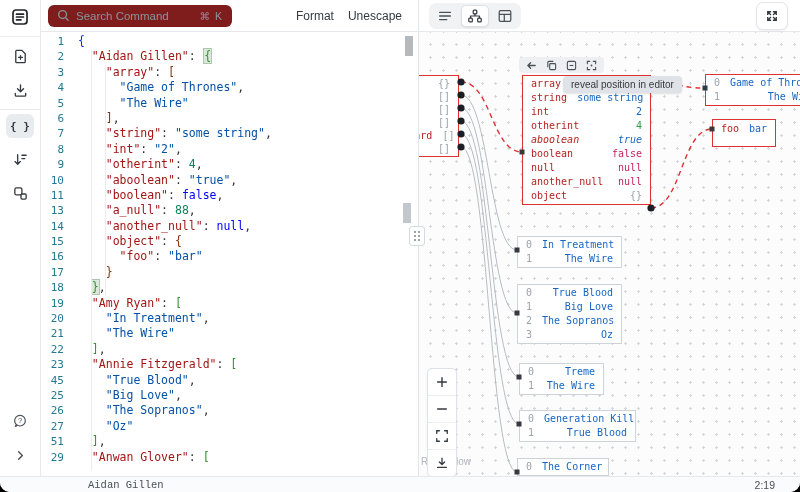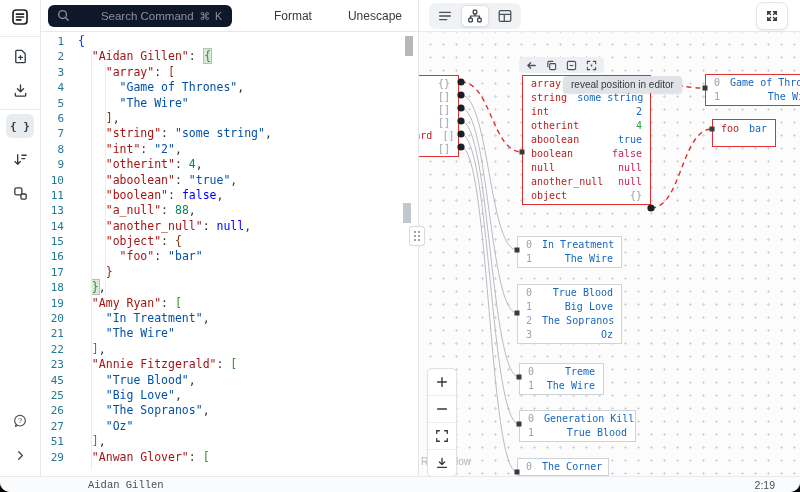--- a/index.html
+++ b/index.html
@@ -11,25 +11,25 @@
            border-right:1px solid #e6e8eb;z-index:5;}
   .sb-icon{width:40px;height:34px;display:flex;align-items:center;justify-content:center;cursor:pointer;}
   .sb-sep{height:1px;background:#e9ecef;margin:2px 0;}
   .sb-active{background:#e9ecef;border-radius:6px;width:28px;height:24px;margin:4px auto;
              display:flex;align-items:center;justify-content:center;}
   .braces-txt{font-family:"DejaVu Sans Mono",monospace;font-size:11px;font-weight:bold;color:#343a40;}
   .sb-bottom{position:absolute;bottom:4px;left:0;width:40px;}
   
   .editor-pane{position:absolute;left:40px;top:0;width:378px;height:476px;background:#fff;}
   .topbar{height:32px;border-bottom:1px solid #e6e8eb;display:flex;align-items:center;box-sizing:border-box;}
-  .searchbox{display:flex;align-items:center;gap:6px;background:#0f172a;border-radius:6px;
-             height:22px;width:184px;margin-left:8px;padding:0 9px;box-sizing:border-box;cursor:text;text-align:right;}
+  .searchbox{display:flex;align-items:center;gap:6px;background:#7f1d1d;border-radius:6px;
+             height:22px;width:184px;margin-left:8px;padding:0 9px;box-sizing:border-box;cursor:text;}
   .searchbox .ph{font-size:11.5px;color:#8a929c;flex:1;}
   .searchbox .kbd{font-size:10.5px;color:#8a929c;letter-spacing:1px;}
-  .tb-actions{margin-left:auto;display:flex;gap:36px;padding-right:16px;}
+  .tb-actions{margin-left:auto;display:flex;gap:14px;padding-right:16px;}
   .tb-btn{font-size:12px;color:#343a40;cursor:pointer;}
   .code-area{position:absolute;left:0;top:32px;right:0;bottom:0;overflow:hidden;
              font-family:"DejaVu Sans Mono",monospace;font-size:11.5px;padding-top:2px;}
   .cline{display:flex;height:15.4px;line-height:15.4px;white-space:pre;}
   .ln{width:24px;text-align:right;color:#237893;margin-right:14px;font-size:11px;flex:none;}
   .ct{color:#333;}
   .tk-key{color:#a31515}.tk-str{color:#0451a5}.tk-num{color:#098658}.tk-kw{color:#0000ff}
   .tk-b1{color:#0431fa}.tk-b2{color:#319331}.tk-b3{color:#7b3814}
   .tk-hl{background:#dce8dc;box-shadow:0 0 0 1px #aec6ae;}
   .caret{display:inline-block;width:1.5px;height:13px;background:#111;vertical-align:-2px;}
@@ -252,21 +252,21 @@
             <div class="grow" style="height: 13px; line-height: 13px;"><span class="gv gv-brace">[]</span></div>
             <div class="grow" style="height: 13px; line-height: 13px;"><span class="gv gv-brace">[]</span></div>
             <div class="grow" style="height: 13px; line-height: 13px;"><span class="gk">Alexander Skarsgard</span><span class="gv gv-brace">[]</span></div>
             <div class="grow" style="height: 13px; line-height: 13px;"><span class="gv gv-brace">[]</span></div>
           </div>
           <div class="gnode selected" style="left: 103px; top: 43px; width: 129px;">
             <div class="grow" style="height: 14px; line-height: 14px;"><span class="gk">array</span><span class="gv gv-brace"></span></div>
             <div class="grow" style="height: 14px; line-height: 14px;"><span class="gk">string</span><span class="gv gv-str">some string</span></div>
             <div class="grow" style="height: 14px; line-height: 14px;"><span class="gk">int</span><span class="gv gv-str">2</span></div>
             <div class="grow" style="height: 14px; line-height: 14px; text-align: center;"><span class="gk">otherint</span><span class="gv gv-num">4</span></div>
-            <div class="grow" style="height: 14px; line-height: 14px;"><span class="gk">aboolean</span><span class="gv gv-str">true</span></div>
+            <div class="grow" style="height: 14px; line-height: 14px; font-style: italic;"><span class="gk">aboolean</span><span class="gv gv-str">true</span></div>
             <div class="grow" style="height: 14px; line-height: 14px;"><span class="gk">boolean</span><span class="gv gv-kw">false</span></div>
             <div class="grow" style="height: 14px; line-height: 14px;"><span class="gk">null</span><span class="gv gv-kw">null</span></div>
             <div class="grow" style="height: 14px; line-height: 14px;"><span class="gk">another_null</span><span class="gv gv-kw">null</span></div>
             <div class="grow" style="height: 14px; line-height: 14px;"><span class="gk">object</span><span class="gv gv-brace">{}</span></div>
           </div>
           <div class="gnode selected" style="left: 286px; top: 42px; width: 120px;">
             <div class="grow" style="height: 14px; line-height: 14px;"><span class="gi">0</span><span class="gv gv-str">Game of Thrones</span></div>
             <div class="grow" style="height: 14px; line-height: 14px;"><span class="gi">1</span><span class="gv gv-str">The Wire</span></div>
           </div>
           <div class="gnode selected" style="left: 293px; top: 87px; width: 64px;">

